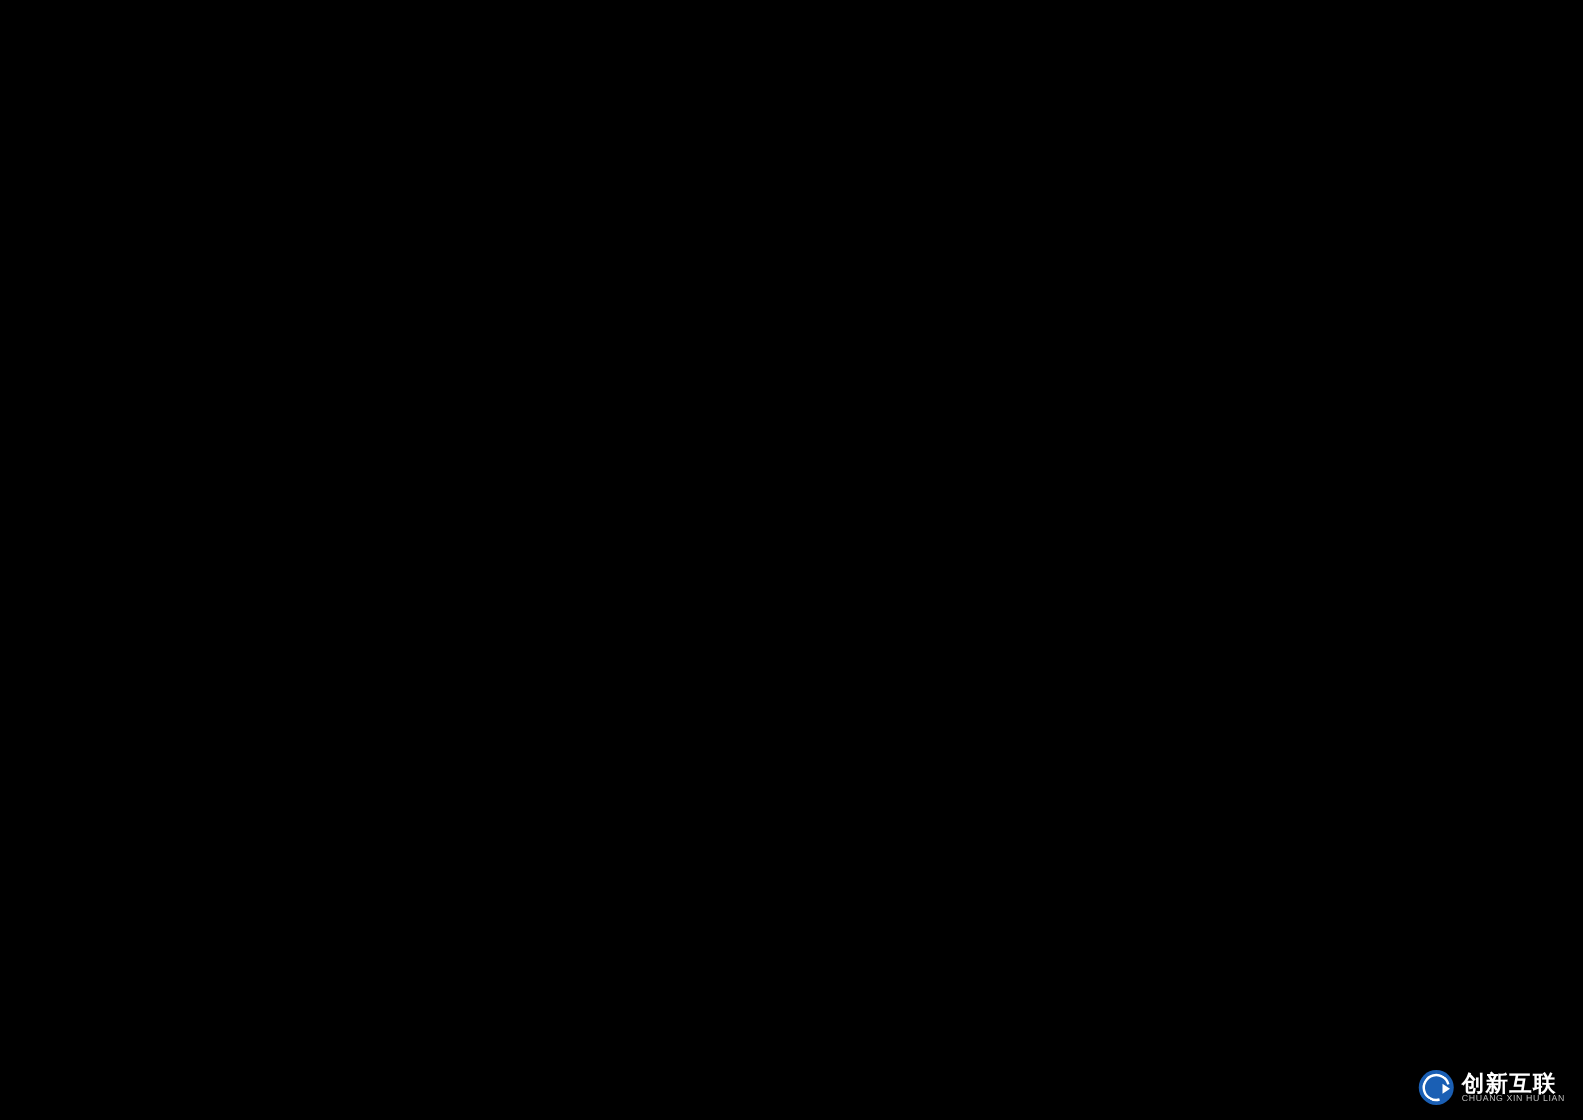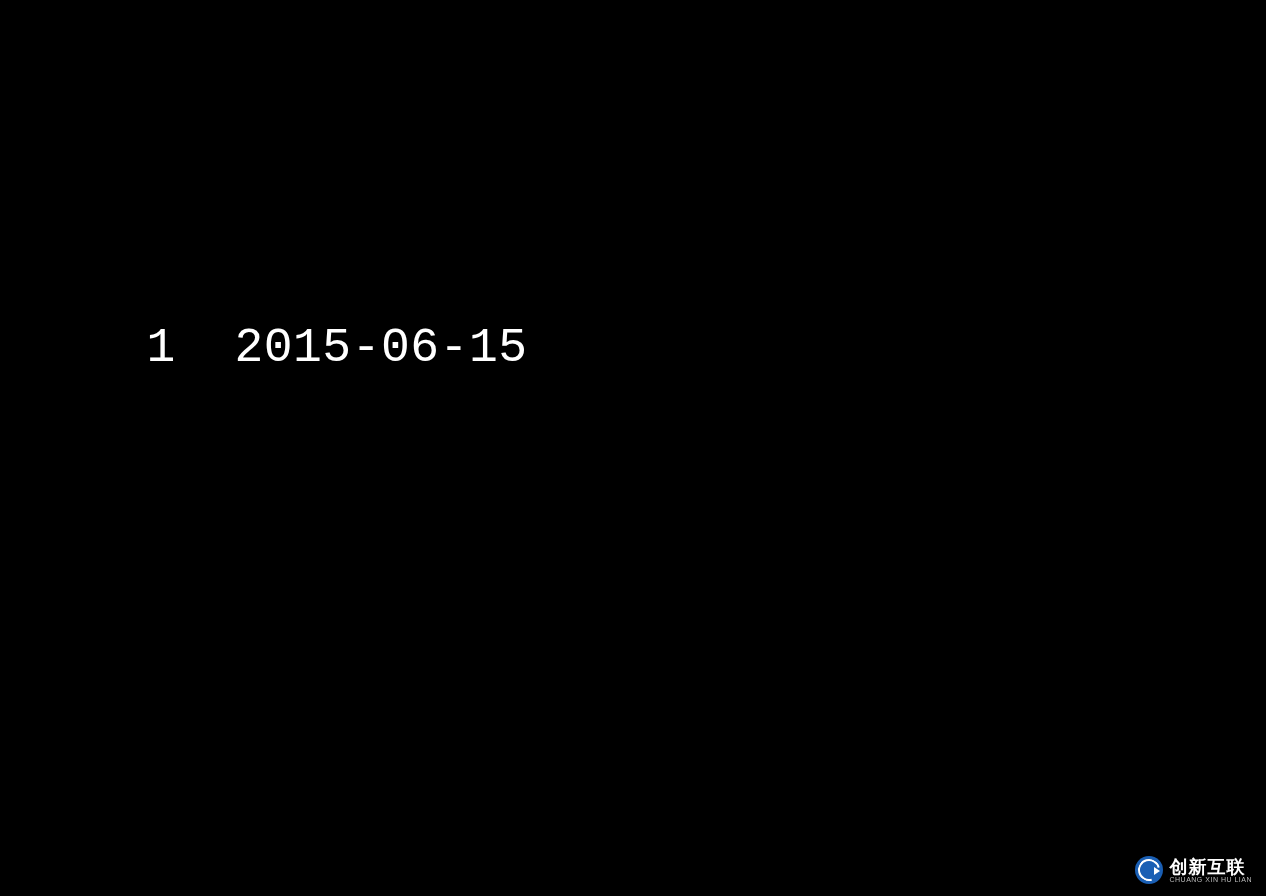--- a/index.html
+++ b/index.html
@@ -85,21 +85,20 @@
       color: #bbbbbb;
       letter-spacing: 0.5px;
     }
   </style>
 </head>
 <body>
 
 
 
 <div class="terminal">
-<span class="line">     1  2015-06-15</span>
 <span class="line"></span>
 <span class="line"></span>
 <span class="line"></span>
 
 
 
 
 
 
 

